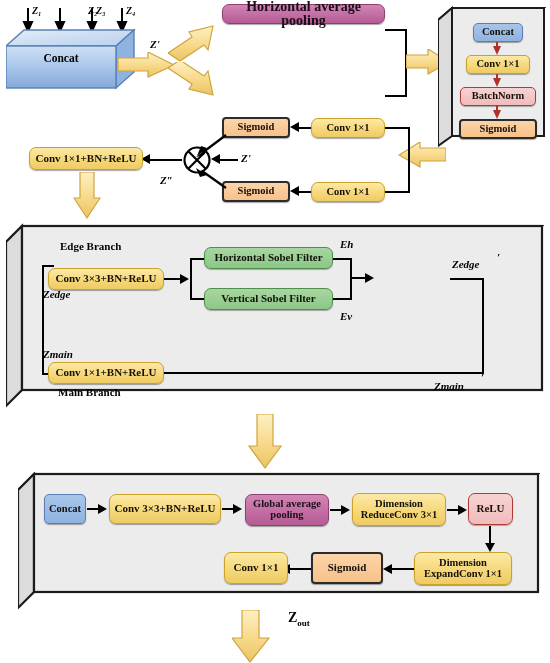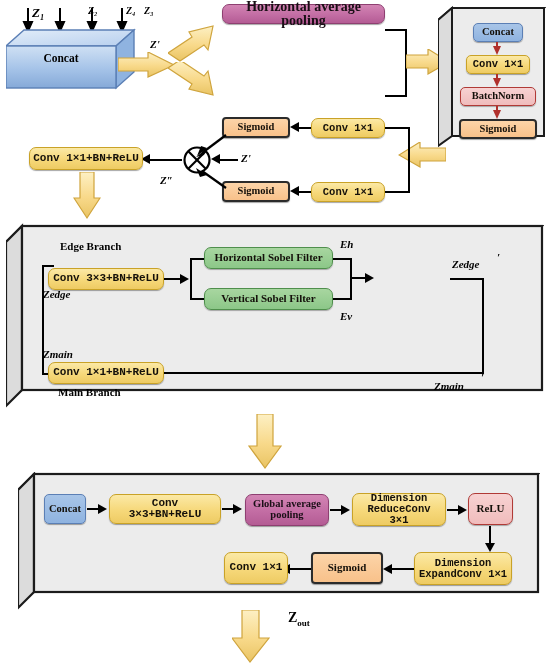--- a/index.html
+++ b/index.html
@@ -7,21 +7,21 @@
        font-family:"Liberation Serif",serif;}
   #stage{position:absolute;left:0;top:0;width:550px;height:663px;}
 
   
   .node{position:absolute;box-sizing:border-box;display:flex;align-items:center;
         justify-content:center;text-align:center;font-weight:bold;color:#14100a;
         border-radius:7px;line-height:1.02;}
   .node span{display:block;padding:0 3px;}
 
   .n-yellow{background:linear-gradient(180deg,#fbe9a6 0%,#f6d87a 55%,#eecb63 100%);
-            border:1.6px solid #c9a227;box-shadow:0 1px 1px rgba(0,0,0,.35);font-family:Liberation Mono, monospace;}
+            border:1.6px solid #c9a227;box-shadow:0 1px 1px rgba(0,0,0,.35);}
   .n-pink{background:linear-gradient(180deg,#d385b4 0%,#c16ba2 60%,#b45c94 100%);
           border:1.6px solid #8e3f71;color:#1a0f16;box-shadow:0 1px 1px rgba(0,0,0,.35);}
   .n-orange{background:linear-gradient(180deg,#fcd4a8 0%,#f8c18a 100%);
             border:2.4px solid #2b2b2b;box-shadow:0 1px 1px rgba(0,0,0,.35);}
   .n-blue{background:linear-gradient(180deg,#a8c5e8 0%,#8fb3e0 100%);
           border:1.6px solid #5b7fb5;box-shadow:0 1px 1px rgba(0,0,0,.35);}
   .n-red{background:linear-gradient(180deg,#f7d2d2 0%,#f0bcbc 100%);
          border:1.8px solid #b03a36;box-shadow:0 1px 1px rgba(0,0,0,.3);}
   .n-green{background:linear-gradient(180deg,#a8d6a0 0%,#8cc788 100%);
            border:1.8px solid #4f8f4c;box-shadow:0 1px 1px rgba(0,0,0,.3);}
@@ -55,23 +55,23 @@
       <line x1="6" y1="2" x2="6" y2="18"></line>
         <polygon points="2,16 10,16 6,25"></polygon>
       <line x1="38" y1="2" x2="38" y2="18"></line>
         <polygon points="34,16 42,16 38,25"></polygon>
       <line x1="70" y1="2" x2="70" y2="18"></line>
         <polygon points="66,16 74,16 70,25"></polygon>
       <line x1="100" y1="2" x2="100" y2="18"></line>
         <polygon points="96,16 104,16 100,25"></polygon>
     </g>
   </svg>
-  <div class="lbl" style="left:32px;top:5px;font-size:13px;">Z₁</div>
+  <div class="lbl" style="left:32px;top:5px;font-size:10px;">Z₁</div>
   <div class="lbl" style="left:64px;top:5px;font-size:10px;margin-left:24px;">Z₂</div>
-  <div class="lbl" style="left:96px;top:5px;font-size:10px;margin-left:48px;">Z₃</div>
+  <div class="lbl" style="left:96px;top:5px;font-size:10px;">Z₃</div>
   <div class="lbl" style="left:126px;top:5px;font-size:10px;">Z₄</div>
 
   <svg class="bigarrow" style="left:6px;top:28px;width:130px;height:62px;">
     <defs>
       <linearGradient id="gblueF" x1="0" y1="0" x2="0" y2="1">
         <stop offset="0%" stop-color="#cfe0f4"></stop>
           <stop offset="55%" stop-color="#a5c3e8"></stop>
           <stop offset="100%" stop-color="#85a9d8"></stop>
       </linearGradient>
       <linearGradient id="gblueT" x1="0" y1="0" x2="1" y2="1">

